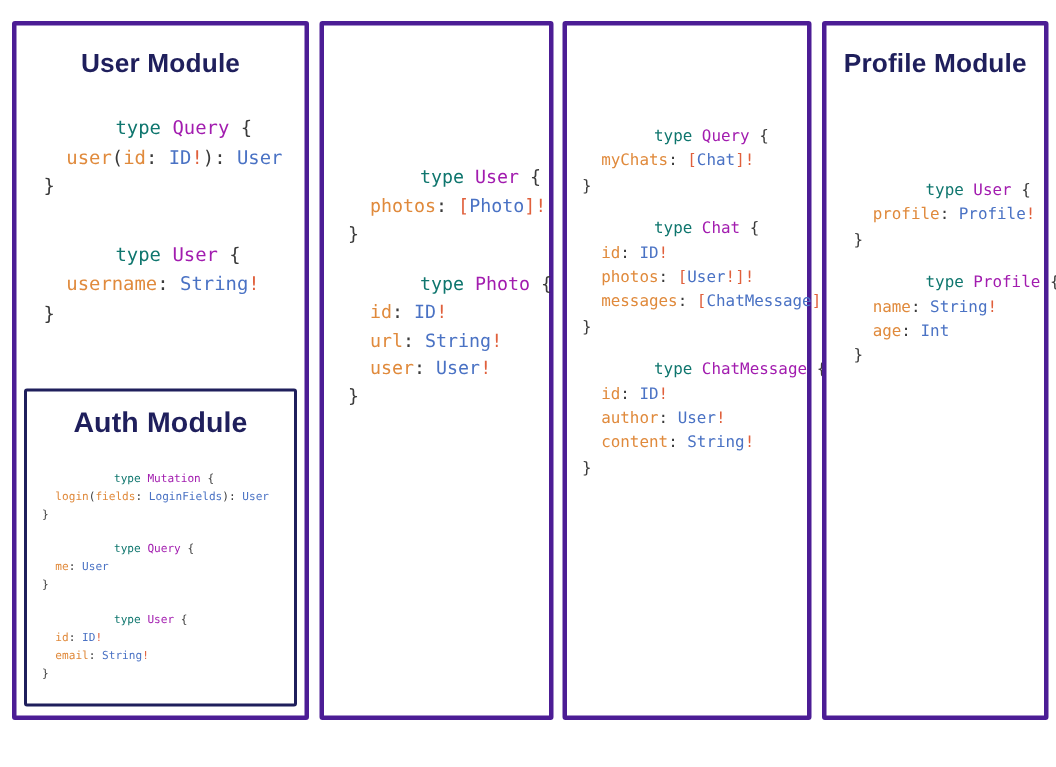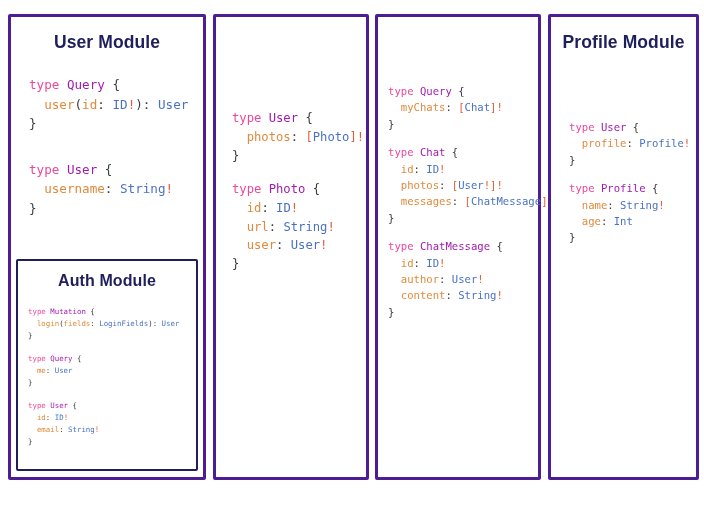--- a/index.html
+++ b/index.html
@@ -44,21 +44,21 @@
   }
 
   .code {
     font-family: "DejaVu Sans Mono", "Liberation Mono", monospace;
     white-space: pre;
     line-height: 1.55;
     color: #3b3b3b;
   }
 
   
-  .kw   { color: #ec4899; }   
+  .kw   { color: #0f766e; margin-left: 48px; }   
   .tn   { color: #a21caf; }   
   .fld  { color: #e08a3c; }   
   .ty   { color: #4a72c4; }   
   .bang { color: #e0603c; }   
   .pn   { color: #3b3b3b; }   
 
   
   #card-user    { left: 8px;   top: 14px; width: 198px; height: 466px; }
   #card-gallery { left: 213px; top: 14px; width: 156px; height: 466px; }
   #card-chat    { left: 375px; top: 14px; width: 166px; height: 466px; }
@@ -71,21 +71,21 @@
     top: 242px;
     width: 182px;
     height: 212px;
     box-sizing: border-box;
     background: #ffffff;
     border: 2px solid #1f1f5c;
     border-radius: 2px;
     overflow: hidden;
   }
   #card-auth .card-title {
-    font-size: 16px;
+    font-size: 19px;
     margin-top: 11px;
   }
 
   
   .code-user {
     font-size: 12.6px;
     margin: 22px 0 0 18px;
   }
   .code-user .blk + .blk { margin-top: 26px; }
 

